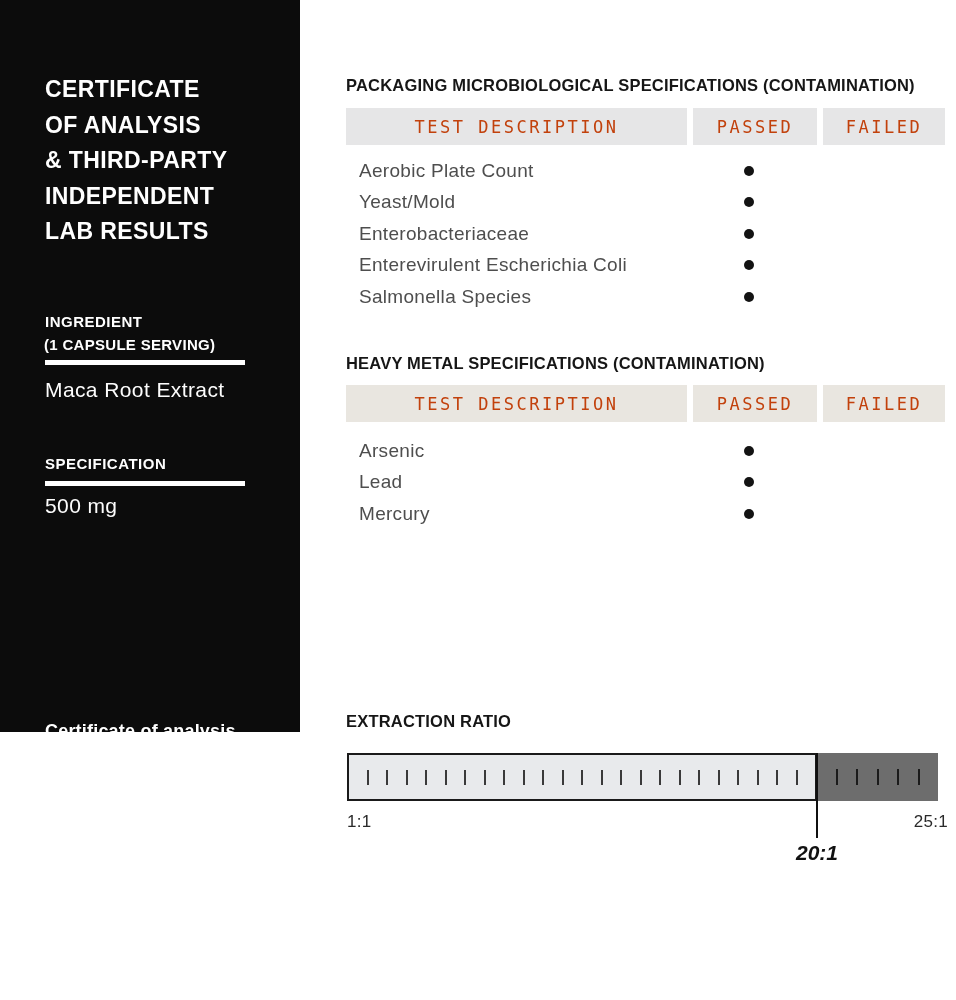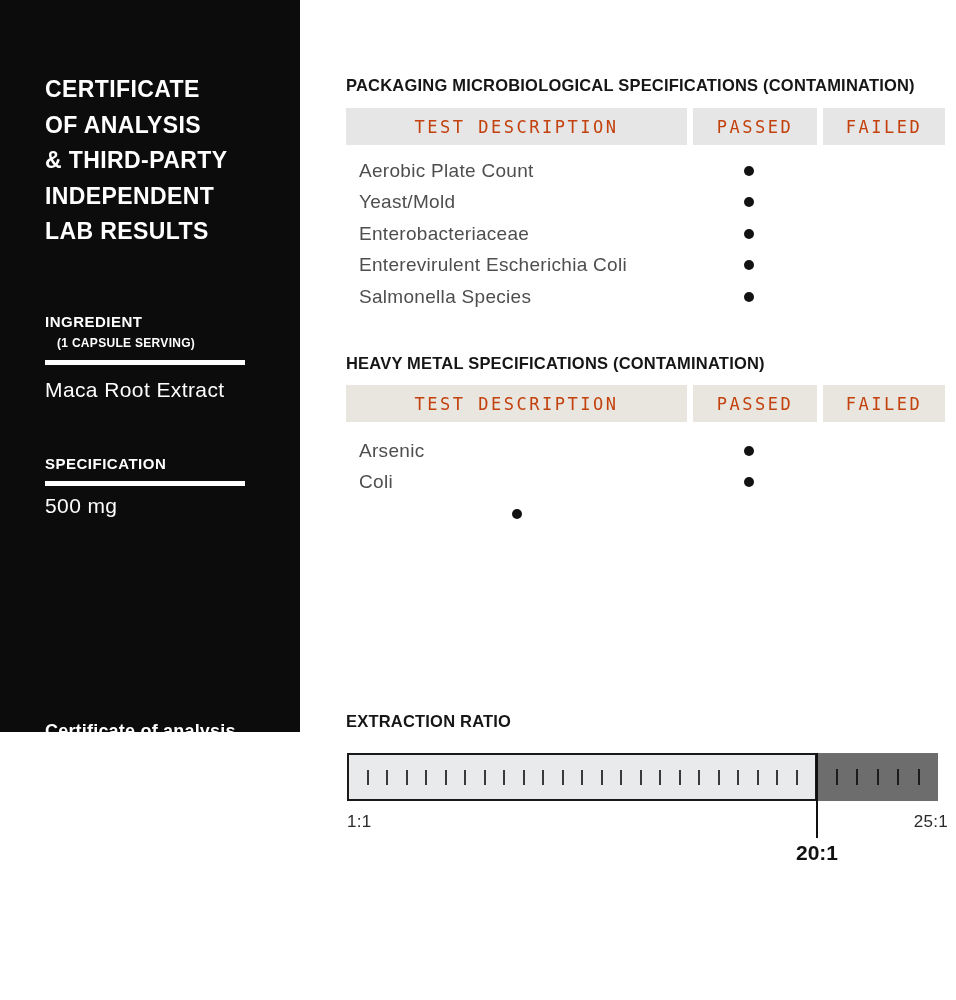--- a/index.html
+++ b/index.html
@@ -34,22 +34,22 @@
   .side-label {
     position: absolute;
     left: 45px;
     font-size: 15px;
     font-weight: 700;
     letter-spacing: 0.5px;
   }
   .ingredient-label { top: 313px; }
   .ingredient-sublabel {
     position: absolute;
-    left: 57px; top: 336px;
-    font-size: 12px;
+    left: 44px; top: 336px;
+    font-size: 15px;
     font-weight: 700;
     letter-spacing: 0.3px;
   }
   .side-rule {
     position: absolute;
     left: 45px;
     width: 200px; height: 5px;
     background: #ffffff;
   }
   .rule-1 { top: 360px; }
@@ -181,20 +181,21 @@
   }
   .ratio-min { left: 47px; top: 812px; }
   .ratio-max { right: 4px; top: 812px; }
   .ratio-marker {
     position: absolute;
     left: 517px; top: 841px;
     transform: translateX(-50%);
     font-size: 21px;
     font-weight: 700;
     color: #111111;
+    font-style: italic;
   }
 </style>
 </head>
 <body>
 
 <div class="canvas">
 
   <aside class="sidebar">
     <h1 class="sidebar-title">CERTIFICATE
 OF ANALYSIS
@@ -274,27 +275,28 @@
         </div>
       <div class="tbody tbody-2">
           <div class="trow">
             <div class="tcell test">Arsenic</div>
             <div class="tcell mark">
               <span class="dot"></span>
             </div>
             <div class="tcell mark"></div>
           </div>
           <div class="trow">
-            <div class="tcell test">Coli</div>
-            <div class="tcell mark">
-              <span class="dot"></span>
-            </div>
-            <div class="tcell mark"></div>
-          </div>
-          <div class="trow">
+            <div class="tcell test">Lead</div>
+            <div class="tcell mark">
+              <span class="dot"></span>
+            </div>
+            <div class="tcell mark"></div>
+          </div>
+          <div class="trow">
+            <div class="tcell test">Mercury</div>
             <div class="tcell mark">
               <span class="dot"></span>
             </div>
             <div class="tcell mark"></div>
           </div>
         </div>
     </section>
 
     <h2 class="section-title title-ext">EXTRACTION RATIO</h2>
     <div class="bar-wrap">

